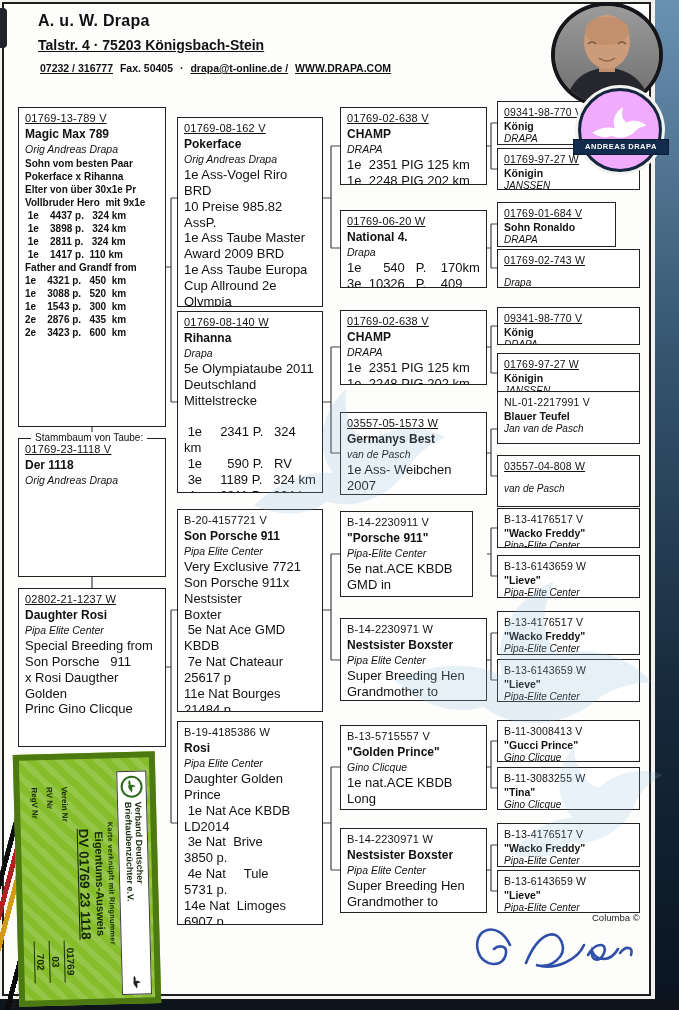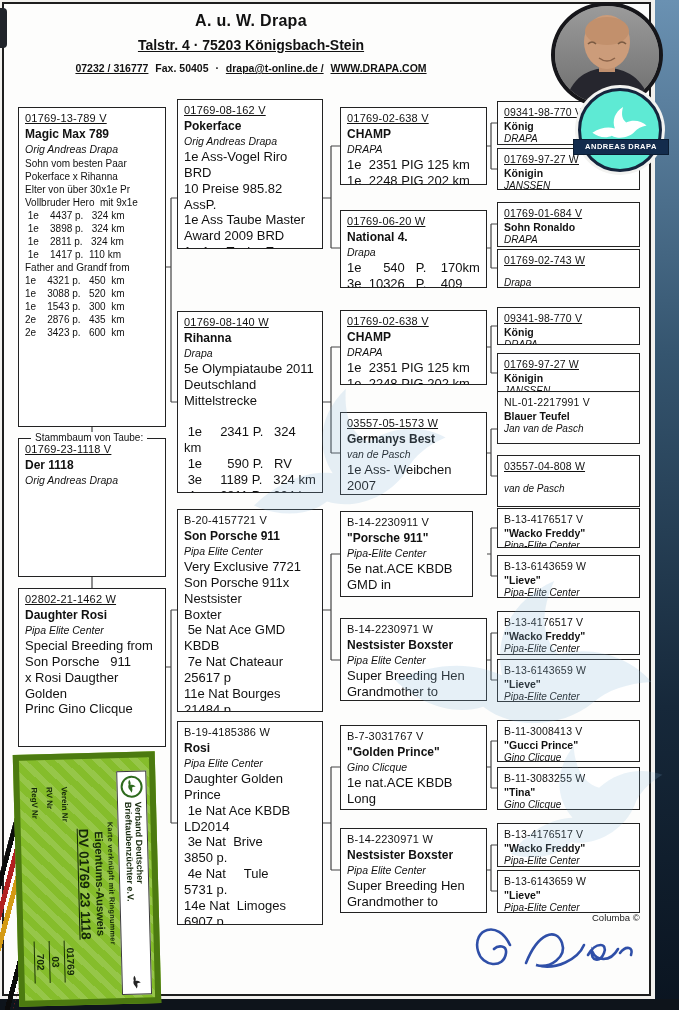--- a/index.html
+++ b/index.html
@@ -6,45 +6,45 @@
   #page{position:relative;width:679px;height:1010px;background:#f2f1ee;overflow:hidden;
         font-family:"Liberation Sans","DejaVu Sans",sans-serif;color:#111;}
   #sheet{position:absolute;left:2px;top:2px;width:649px;height:994px;border:2px solid #1e1e1e;
          background:#fdfdfc;box-sizing:border-box;}
   .edge-right{position:absolute;left:655px;top:0;width:24px;height:1010px;
               background:linear-gradient(180deg,#6a91b2 0%,#35556f 35%,#16283a 70%,#0a1420 100%);}
   .edge-bottom{position:absolute;left:0;top:999px;width:679px;height:11px;background:#0e141b;}
   .corner-mark{position:absolute;left:0;top:8px;width:7px;height:40px;background:#20242a;border-radius:0 4px 4px 0;}
 
   
-  #header{position:absolute;left:32px;top:12px;width:438px;text-align:center;z-index:3;}
+  #header{position:absolute;left:38px;top:12px;width:438px;z-index:3;}
   .h-name{font-size:16px;font-weight:bold;letter-spacing:.3px;}
   .h-addr{font-size:14px;font-weight:bold;margin-top:7px;text-decoration:underline;}
   .h-contact{font-size:10.5px;font-weight:bold;margin-top:9px;white-space:nowrap;}
   .h-contact .u{text-decoration:underline;}
   .h-contact span{margin:0 2px;}
 
   
   #photo{position:absolute;left:551px;top:2px;width:112px;height:106px;border-radius:50%;
          border:4px solid #16161a;overflow:hidden;z-index:6;background:#8d8d8d;box-sizing:border-box;}
   #badge{position:absolute;left:578px;top:88px;width:84px;height:84px;border-radius:50%;
-         background:#5eead4;border:3px solid #15253d;box-shadow:0 0 0 3px #f2f2f0;z-index:6;box-sizing:border-box;}
+         background:#f0abfc;border:3px solid #15253d;box-shadow:0 0 0 3px #f2f2f0;z-index:6;box-sizing:border-box;}
   #badge .dove{position:absolute;left:8px;top:12px;width:62px;height:46px;}
   #badge-ribbon{position:absolute;left:-8px;top:48px;width:94px;height:14px;background:#132c4d;border:1px solid #0b1d33;
         color:#fff;font-size:7.5px;font-weight:bold;letter-spacing:.5px;text-align:center;line-height:14px;}
 
   
   .pbox{position:absolute;border:1.6px solid #222;background:rgba(255,255,255,.96);box-sizing:border-box;
         padding:4px 6px;overflow:hidden;z-index:3;}
   .pbox .ring{font-size:11px;letter-spacing:.2px;margin-bottom:3px;}
   .pbox .ring.u{text-decoration:underline;}
   .pbox .bname{font-size:12px;font-weight:bold;margin-bottom:2px;min-height:8px;}
   .pbox .strain{font-size:10.5px;font-style:italic;margin-bottom:2px;}
   .pbox .plines{font-size:13px;line-height:1.22;white-space:pre-wrap;}
-  .pbox.big .plines{font-size:10px;line-height:1.3;}
+  .pbox.big .plines{font-size:10px;line-height:1.3;font-weight:bold;}
   .pbox.small .ring{font-size:10.5px;margin-bottom:2px;}
   .pbox.small .bname{font-size:10.5px;margin-bottom:1px;}
   .pbox.small .strain{font-size:10px;}
   .pbox.legendbox{overflow:visible;}
   .legend{position:absolute;top:-7px;left:12px;background:#fff;padding:0 4px;font-size:10px;}
 
   
   #connectors{position:absolute;left:0;top:0;z-index:2;}
   #watermarks{position:absolute;left:0;top:0;z-index:4;pointer-events:none;}
   #signature{position:absolute;left:468px;top:903px;z-index:5;}
@@ -162,29 +162,29 @@
 2e    2876 p.   435  km
 2e    3423 p.   600  km</div>
       </div>
       <div class="pbox legendbox" style="left: 18px; top: 438px; width: 148px; height: 139px;">
         <span class="legend">Stammbaum von Taube:</span>
         <div class="ring u">01769-23-1118 V</div>
         <div class="bname">Der  1118</div>
         <div class="strain">Orig Andreas Drapa</div>
       </div>
       <div class="pbox" style="left: 18px; top: 588px; width: 148px; height: 159px;">
-        <div class="ring u">02802-21-1462 W</div>
+        <div class="ring u">02802-21-1237 W</div>
         <div class="bname">Daughter  Rosi</div>
         <div class="strain">Pipa Elite Center</div>
         <div class="plines">Special Breeding from
 Son Porsche   911
 x Rosi Daugther Golden
 Princ Gino Clicque</div>
       </div>
-      <div class="pbox" style="left: 177px; top: 99px; width: 146px; height: 150px;">
+      <div class="pbox" style="left: 177px; top: 117px; width: 146px; height: 190px;">
         <div class="ring u">01769-08-162 V</div>
         <div class="bname">Pokerface</div>
         <div class="strain">Orig Andreas Drapa</div>
         <div class="plines">1e Ass-Vogel Riro BRD
 10 Preise 985.82 AssP.
 1e Ass Taube Master
 Award 2009 BRD
 1e Ass Taube Europa
 Cup Allround 2e Olympia
 sieger 2011 Allrou in Polen
@@ -293,21 +293,21 @@
       <div class="pbox" style="left: 340px; top: 618px; width: 147px; height: 83px;">
         <div class="ring">B-14-2230971 W</div>
         <div class="bname">Nestsister Boxster</div>
         <div class="strain">Pipa Elite Center</div>
         <div class="plines">Super Breeding Hen
 Grandmother to
 4e Nat Ace KBDB old GMD
 2019</div>
       </div>
       <div class="pbox" style="left: 340px; top: 725px; width: 147px; height: 85px;">
-        <div class="ring">B-7-3031767 V</div>
+        <div class="ring">B-13-5715557 V</div>
         <div class="bname">"Golden Prince"</div>
         <div class="strain">Gino Clicque</div>
         <div class="plines">1e nat.ACE KBDB Long
 Distance.GRV zu 2 x 1e
 nat.ACE KBDB Long AND
 Middle LD.Vater ist Sohn</div>
       </div>
       <div class="pbox" style="left: 340px; top: 828px; width: 147px; height: 85px;">
         <div class="ring">B-14-2230971 W</div>
         <div class="bname">Nestsister Boxster</div>
@@ -320,21 +320,21 @@
       <div class="pbox small" style="left: 497px; top: 101px; width: 143px; height: 44px;">
         <div class="ring u">09341-98-770 V</div>
         <div class="bname">König</div>
         <div class="strain">DRAPA</div>
       </div>
       <div class="pbox small" style="left: 497px; top: 148px; width: 143px; height: 42px;">
         <div class="ring u">01769-97-27 W</div>
         <div class="bname">Königin</div>
         <div class="strain">JANSSEN</div>
       </div>
-      <div class="pbox small" style="left: 497px; top: 202px; width: 143px; height: 45px;">
+      <div class="pbox small" style="left: 497px; top: 202px; width: 119px; height: 45px;">
         <div class="ring u">01769-01-684 V</div>
         <div class="bname">Sohn Ronaldo</div>
         <div class="strain">DRAPA</div>
       </div>
       <div class="pbox small" style="left: 497px; top: 249px; width: 143px; height: 39px;">
         <div class="ring u">01769-02-743 W</div>
         <div class="bname"></div>
         <div class="strain">Drapa</div>
       </div>
       <div class="pbox small" style="left: 497px; top: 307px; width: 143px; height: 38px;">

